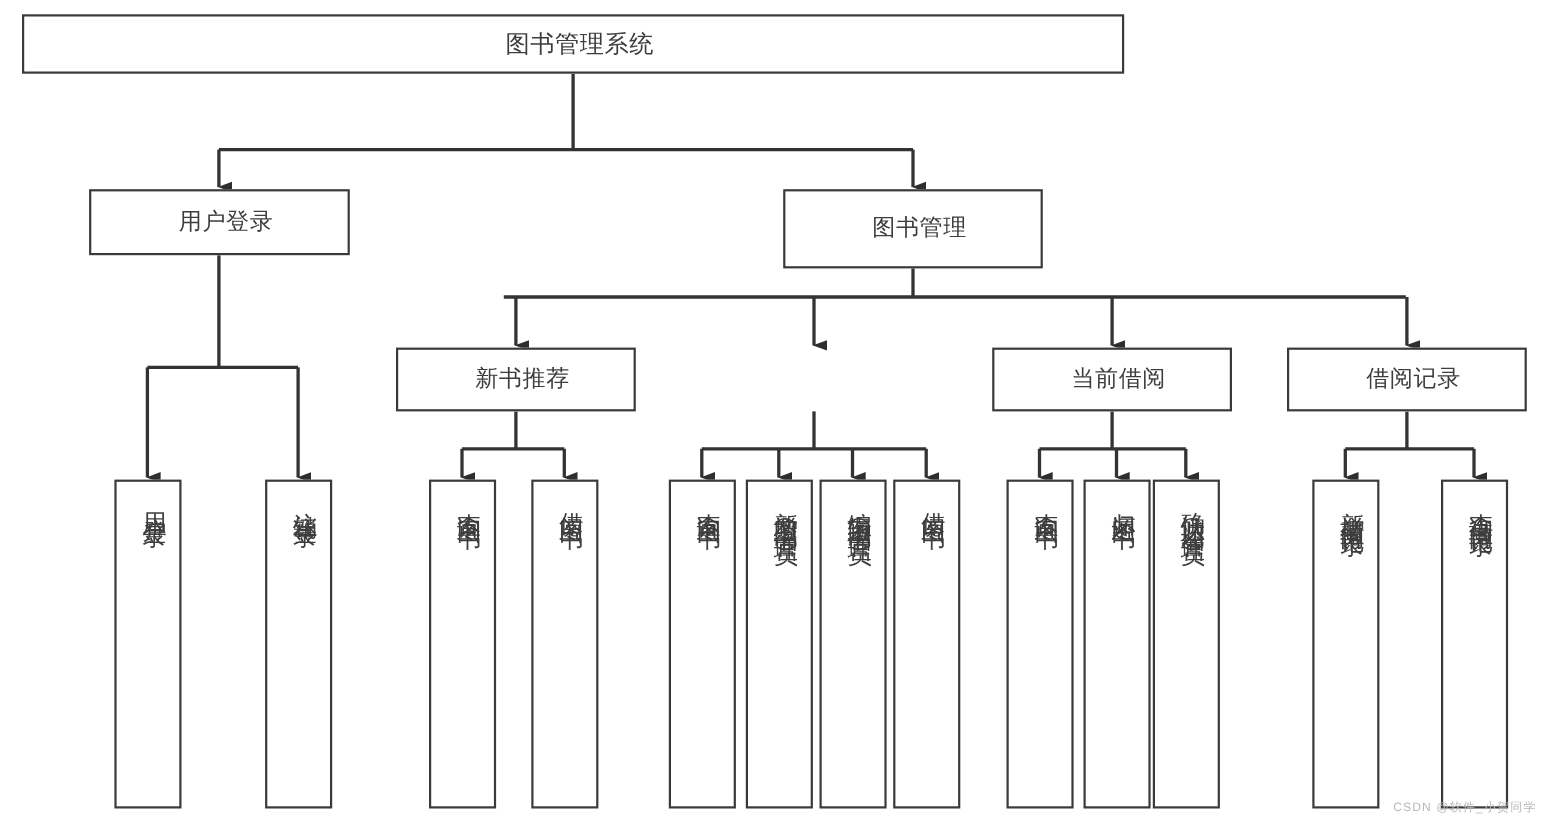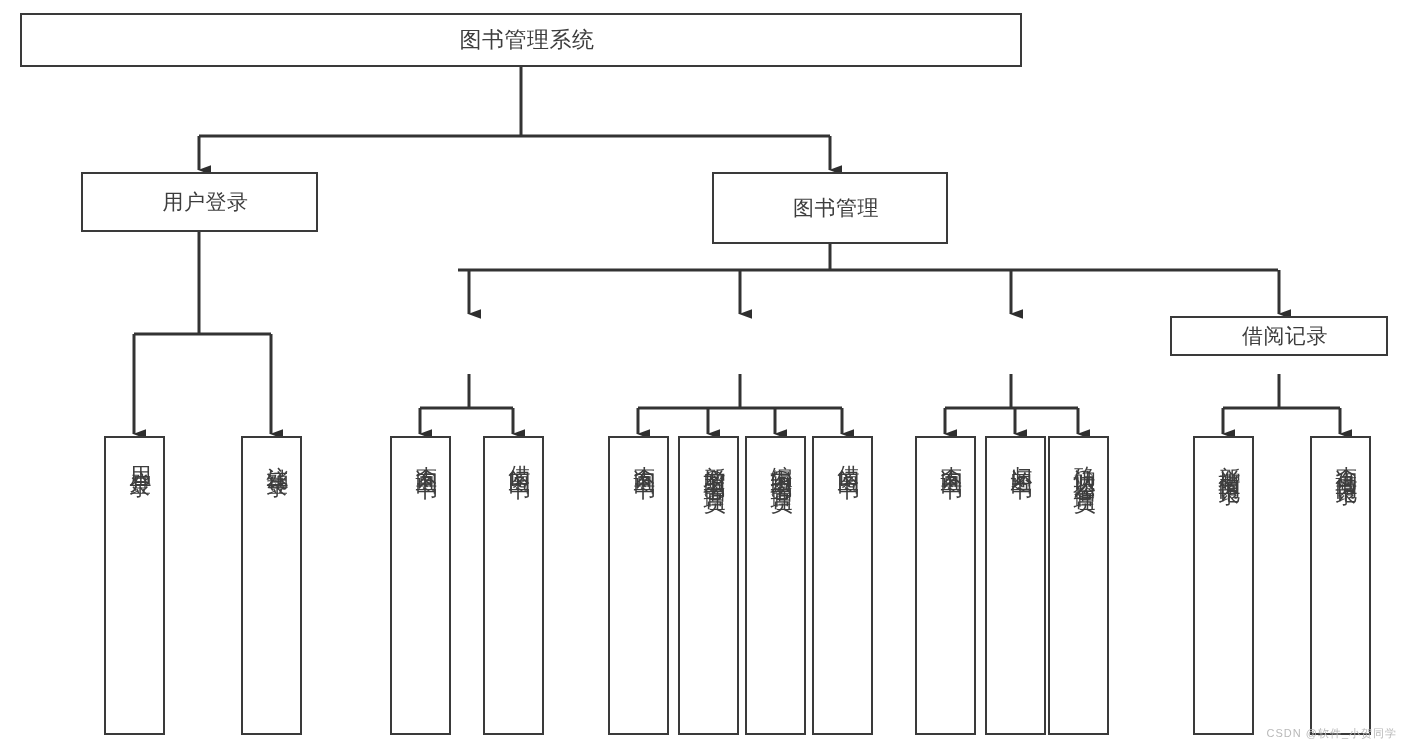--- a/index.html
+++ b/index.html
@@ -79,21 +79,27 @@
     <span class="lbl">图书管理系统</span>
   </div>
 
   <div class="node" style="left:81px;top:172px;width:237px;height:60px;">
     <span class="lbl">用户登录</span>
   </div>
   <div class="node" style="left:712px;top:172px;width:236px;height:72px;">
     <span class="lbl">图书管理</span>
   </div>
 
-  <div class="node" style="left:1170px;top:316px;width:218px;height:40px;">
+  <div class="node" style="left:360px;top:316px;width:218px;height:58px;">
+    <span class="lbl">新书推荐</span>
+  </div>
+  <div class="node" style="left:902px;top:316px;width:218px;height:58px;">
+    <span class="lbl">当前借阅</span>
+  </div>
+  <div class="node" style="left:1170px;top:316px;width:218px;height:58px;">
     <span class="lbl">借阅记录</span>
   </div>
 
   <div class="node vert" style="left:104px;top:436px;width:61px;height:299px;">
     <span class="lbl">用户登录</span>
   </div>
   <div class="node vert" style="left:241px;top:436px;width:61px;height:299px;">
     <span class="lbl">注销登录</span>
   </div>
   <div class="node vert" style="left:390px;top:436px;width:61px;height:299px;">

